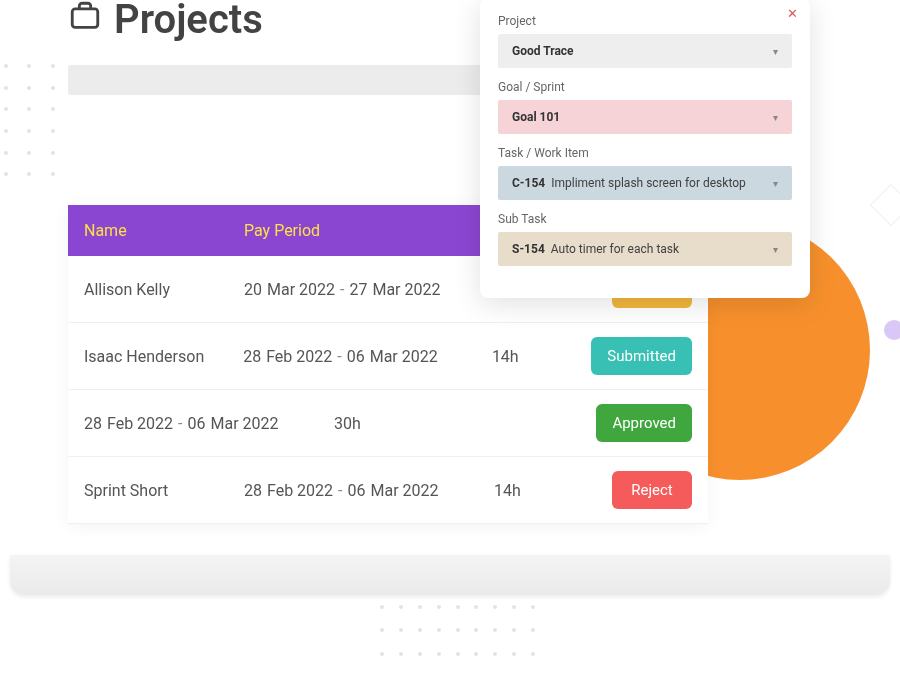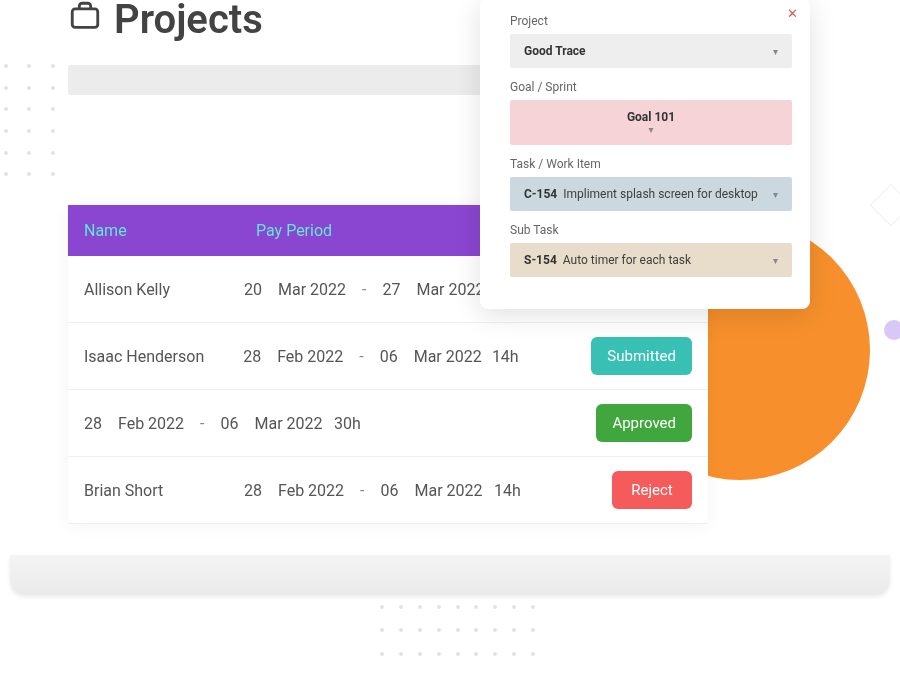--- a/index.html
+++ b/index.html
@@ -92,41 +92,40 @@
     border-radius: 2px;
     margin-bottom: 110px;
   }
 
   .table {
     background: #fff;
     box-shadow: 0 2px 16px rgba(0,0,0,0.05);
   }
   .thead {
     background: #8b46d1;
-    color: #5eead4;
+    color: #fde047;
     display: flex;
     padding: 16px 16px;
     font-size: 16px;
-    gap: 12px;
   }
   .col-name { width: 160px; }
   .col-period { width: 250px; }
   .col-hours { width: 100px; }
   .col-status { flex: 1; text-align: right; }
 
   .row {
     display: flex;
     align-items: center;
     padding: 14px 16px;
     border-bottom: 1px solid #f0f0f0;
     font-size: 16px;
     color: #555;
     background: #fff;
   }
-  .period { display: flex; gap: 16px; white-space: nowrap; }
+  .period { display: flex; gap: 5px; white-space: nowrap; }
   .dash { color: #888; }
 
   .badge {
     display: inline-block;
     color: #fff;
     padding: 10px 16px;
     border-radius: 6px;
     font-size: 15px;
     min-width: 80px;
     text-align: center;
@@ -149,39 +148,39 @@
     z-index: 5;
   }
   .popover .close {
     position: absolute;
     right: 12px;
     top: 8px;
     color: #e05555;
     font-size: 13px;
     cursor: pointer;
   }
-  .popover .group { margin-bottom: 12px; margin-left: 12px; }
+  .popover .group { margin-bottom: 12px; }
   .popover .label {
     font-size: 12px;
     color: #666;
     margin-bottom: 6px;
   }
   .select {
     display: flex;
     justify-content: space-between;
     align-items: center;
     padding: 10px 14px;
     border-radius: 2px;
     font-size: 12px;
     color: #333;
     cursor: pointer;
   }
   .select .chev { color: #888; font-size: 10px; }
   .sel-project { background: #eeeeee; }
-  .sel-goal { background: #f6d3d6; flex-direction: column; }
+  .sel-goal { background: #f6d3d6; }
   .sel-task { background: #cbd8e0; }
   .sel-subtask { background: #e8dccb; align-items: center; }
   .select .code { font-weight: 700; margin-right: 6px; }
   .select .txt { color: #404040; }
   .select .bold { font-weight: 700; }
 
   
   .laptop-base {
     position: absolute;
     left: 10px;
@@ -275,21 +274,21 @@
         <span>Feb 2022</span>
         <span class="dash">-</span>
         <span>06</span>
         <span>Mar 2022</span>
       </div>
       <div class="col-hours">30h</div>
       <div class="col-status"><span class="badge badge-approved">Approved</span></div>
     </div>
 
     <div class="row">
-      <div class="col-name">Brian Short</div>
+      <div class="col-name">Sprint Short</div>
       <div class="col-period period">
         <span>28</span>
         <span>Feb 2022</span>
         <span class="dash">-</span>
         <span>06</span>
         <span>Mar 2022</span>
       </div>
       <div class="col-hours">14h</div>
       <div class="col-status"><span class="badge badge-reject">Reject</span></div>
     </div>

